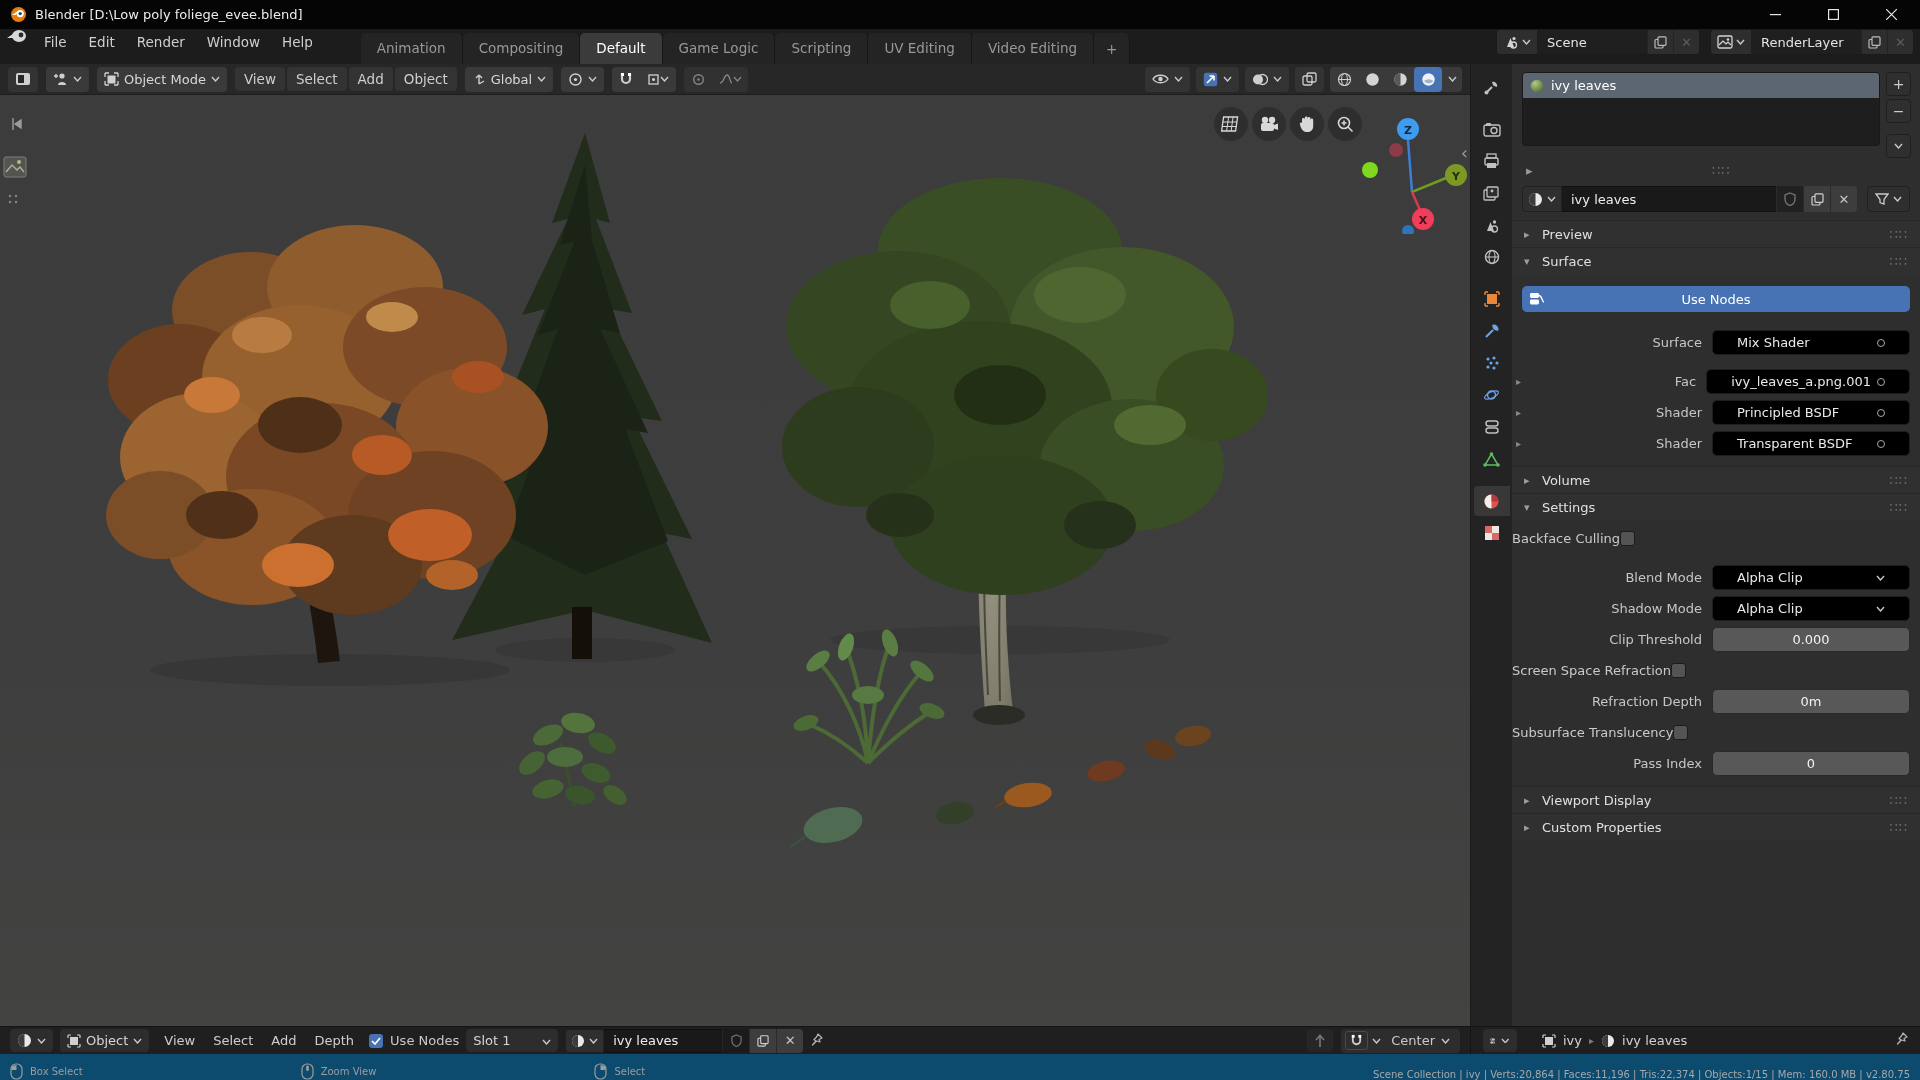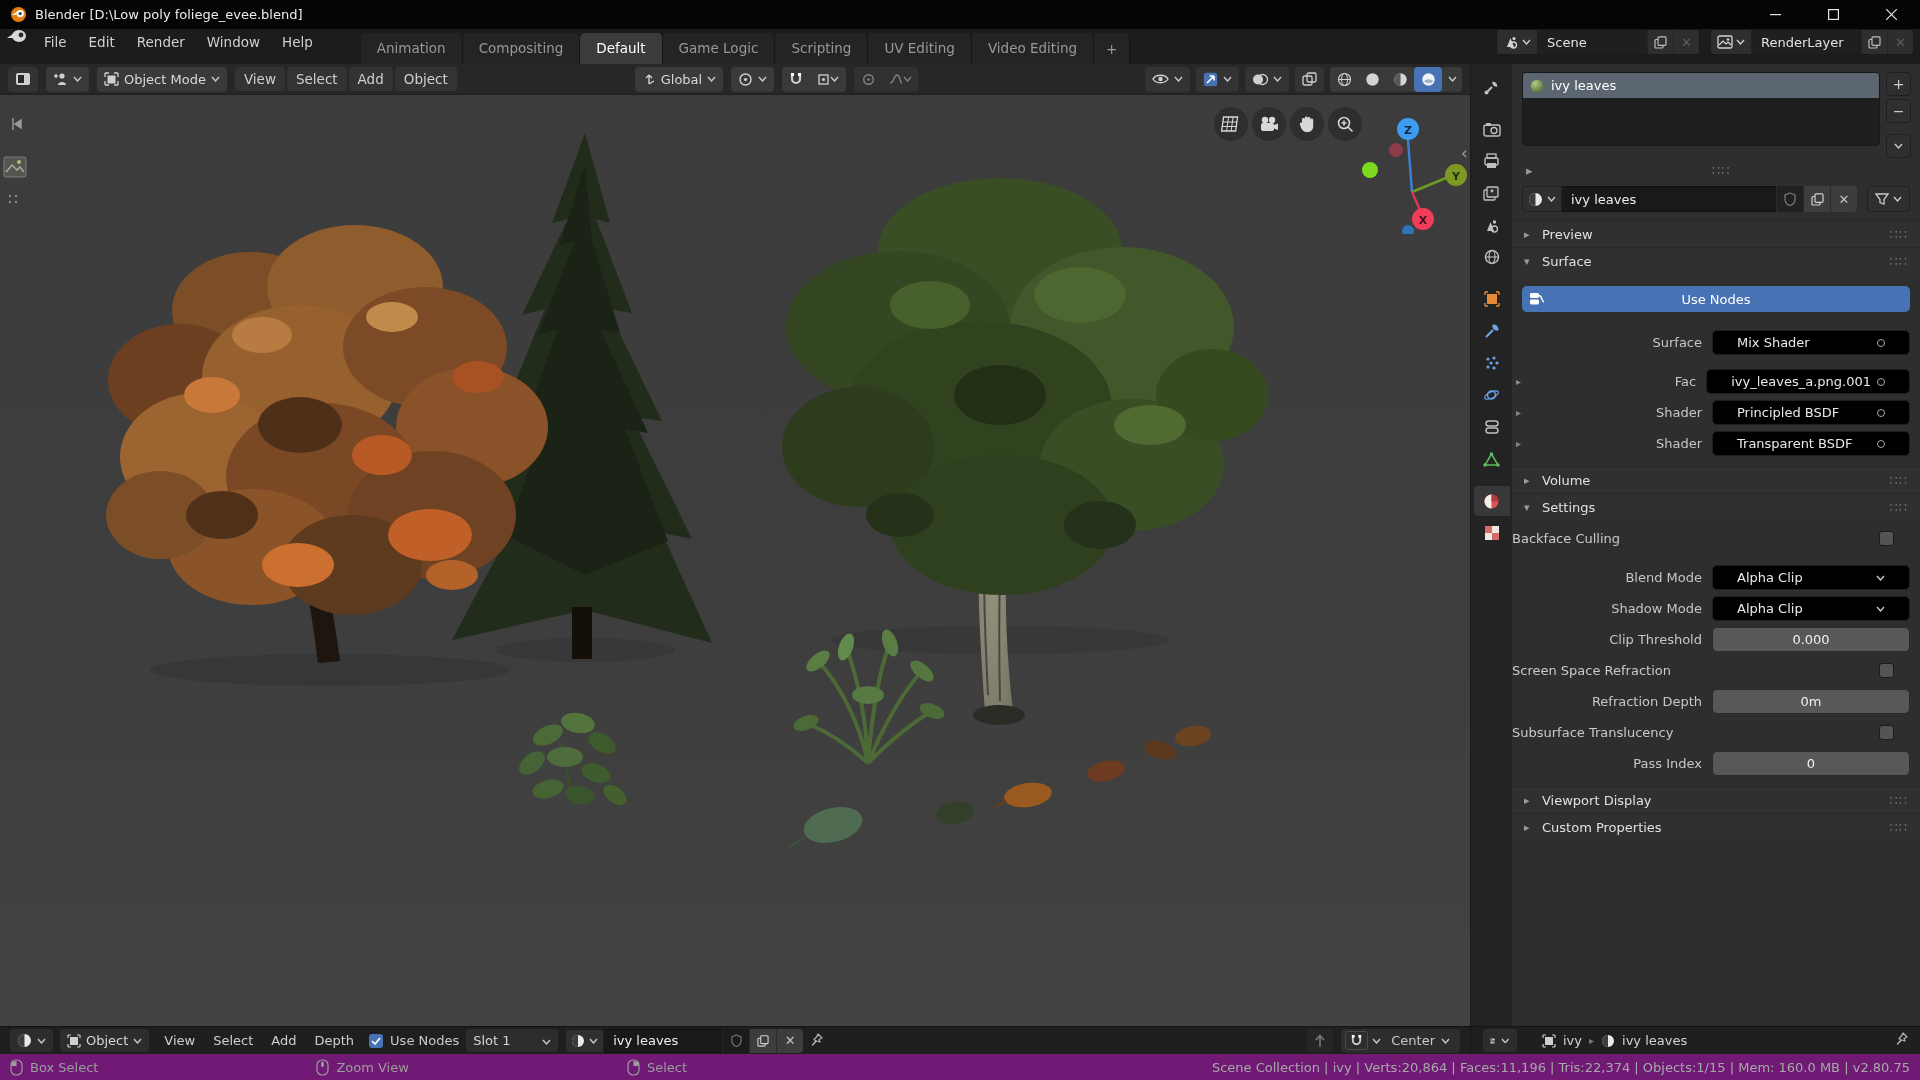--- a/index.html
+++ b/index.html
@@ -86,21 +86,21 @@
   .use-nodes svg { position:absolute; left:7px; top:5px; }
 
   .prow { display:flex; align-items:center; height:25px; margin:0 10px 6px 0; position:relative; padding-left:14px; }
   .prow .row-exp { position:absolute; left:4px; color:#8a8a8a; font-size:10px; }
   .plabel { width:186px; text-align:right; padding-right:10px; color:#c6c6c6; white-space:nowrap; }
   .pfield { flex:1; }
   .dd { background:#000000; border:1px solid #1e1e1e; border-radius:5px; height:25px; display:flex; align-items:center; padding:0 24px; color:#e9e9e9; gap:6px; }
   .dd .end { margin-left:auto; display:flex; align-items:center; }
   .socket { width:8px; height:8px; border:1.5px solid #a8a8a8; border-radius:50%; }
   .slider { background:#585858; border:1px solid #2a2a2a; border-radius:5px; height:25px; display:flex; align-items:center; justify-content:center; color:#f2f2f2; }
-  .prow-check { display:flex; align-items:center; justify-content:space-between; height:25px; margin:0 26px 6px 0; }
+  .prow-check { display:flex; align-items:center; justify-content:flex-start; height:25px; margin:0 26px 6px 0; }
   .checkbox { width:15px; height:15px; background:#545454; border:1px solid #1c1c1c; border-radius:3px; }
   .gap-sm { height:8px; }
 
   
   .bottom-headers { height:28px; display:flex; background:#1f1f1f; border-top:1px solid #141414; flex:0 0 auto; }
   .shader-header { width:1470px; display:flex; align-items:center; gap:7px; padding:0 10px; }
   .bbtn { display:flex; align-items:center; gap:5px; height:23px; padding:0 7px; background:#2d2d2d; border-radius:4px; color:#d6d6d6; }
   .bmenu { display:flex; gap:2px; }
   .bmenu .menu-item { padding:3px 8px; font-size:13px; }
   .cb-wrap { display:flex; align-items:center; gap:7px; }
@@ -109,21 +109,21 @@
   .mat-field .db-browse { height:24px; }
   .mat-field .db-name { height:24px; min-width:118px; }
   .mat-field .db-mini { height:24px; }
   .sh-right { margin-left:auto; display:flex; align-items:center; gap:8px; }
   .snap-group { display:flex; align-items:center; background:#2d2d2d; border-radius:4px; height:24px; padding:0 4px; gap:4px; }
   .props-footer { width:450px; display:flex; align-items:center; gap:25px; padding:0 12px; border-left:1px solid #141414; }
   .crumb { display:flex; align-items:center; gap:7px; color:#d2d2d2; }
   .crumb .sep { color:#7d7d7d; font-size:10px; }
 
   
-  .statusbar { height:26px; background:#701a75; display:flex; align-items:center; padding:0 10px; color:#9d9d9d; flex:0 0 auto; font-size:13px; }
+  .statusbar { height:26px; background:#0c4a6e; display:flex; align-items:flex-end; padding:0 10px; color:#9d9d9d; flex:0 0 auto; font-size:10px; }
   .hint { display:flex; align-items:center; gap:7px; }
   .hint.h2 { margin-left:218px; }
   .hint.h3 { margin-left:218px; }
   .status-info { margin-left:auto; color:#a8a8a8; }
 </style>
 </head>
 <body>
 
 <div id="app">
 
@@ -254,21 +254,21 @@
               <path d="M1 1 L4.5 5 L8 1" stroke="#c9c9c9" stroke-width="1.4" fill="none"></path>
             </svg>
         </span>
         <div class="hmenu">
           <span class="menu-item">View</span>
           <span class="menu-item">Select</span>
           <span class="menu-item">Add</span>
           <span class="menu-item">Object</span>
         </div>
 
-        <div style="margin-left:170px; display:flex; gap:8px; align-items:center;">
+        <div style="display:flex; gap:8px; align-items:center;">
           <span class="wbtn">
             <svg width="14" height="14" viewBox="0 0 14 14">
                 <path d="M7 12 V3 M7 3 L4 6 M7 3 L10 6 M7 12 L12 9" stroke="#d0d0d0" stroke-width="1.4" fill="none"></path>
               </svg>
             <span>Global</span>
             <svg class="chev" viewBox="0 0 9 6">
                 <path d="M1 1 L4.5 5 L8 1" stroke="#c9c9c9" stroke-width="1.4" fill="none"></path>
               </svg>
           </span>
           <span class="wbtn">

